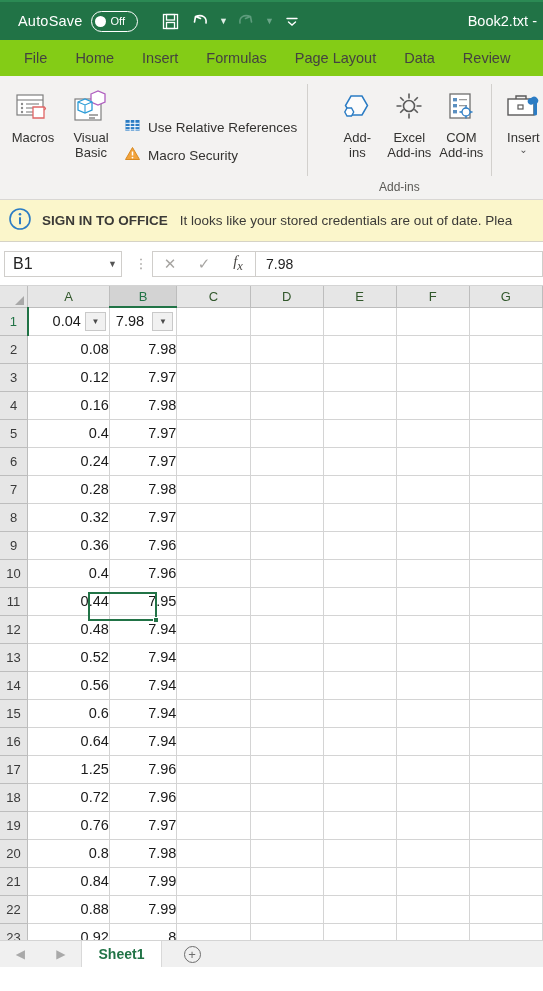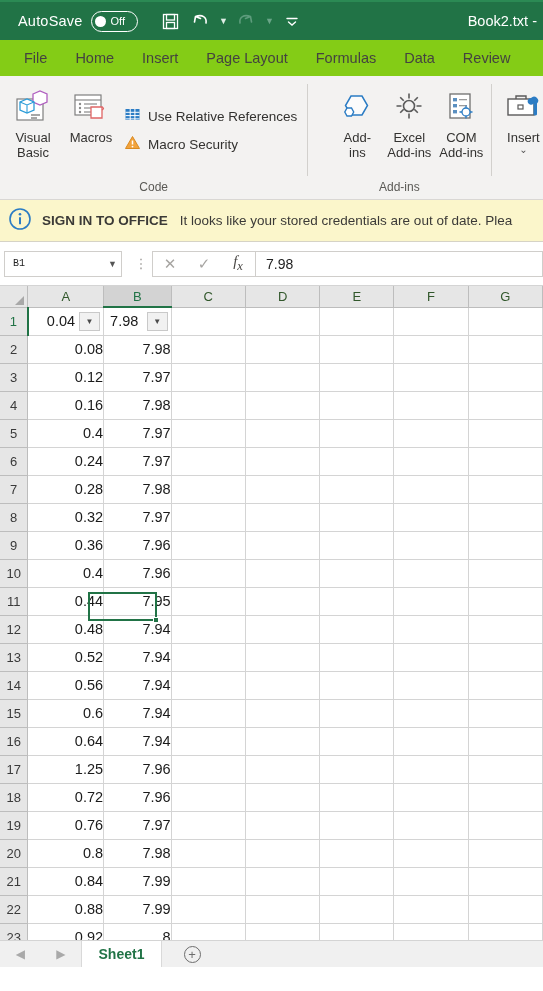--- a/index.html
+++ b/index.html
@@ -88,21 +88,21 @@
 
   
   .formulabar {
     height: 44px; background: #ffffff; display: flex; align-items: center;
     padding: 0 0 0 4px; border-bottom: 1px solid #d4d4d4;
   }
   .namebox {
     width: 118px; height: 26px; border: 1px solid #d0cecb; background: #fff;
     display: flex; align-items: center; padding: 0 4px 0 8px; margin-right: 8px;
   }
-  .namebox .val { font-size: 10px; color: #222; flex: 1; font-family: Liberation Mono, monospace; }
+  .namebox .val { font-size: 16px; color: #222; flex: 1; }
   .namebox .car { font-size: 9px; color: #555; }
   .fb-dots { width: 22px; text-align: center; color: #9b9996; font-size: 13px; letter-spacing: 0; line-height: 9px;}
   .fb-btns {
     height: 26px; border: 1px solid #d0cecb; border-right: none; background: #fff;
     display: flex; align-items: center;
   }
   .fb-btn { width: 34px; text-align: center; font-size: 15px; color: #a6a4a1; }
   .fb-btn.fx { font-style: italic; font-size: 15px; color: #4a4845; font-family: "Liberation Serif", serif; }
   .fb-input {
     flex: 1; height: 26px; border: 1px solid #d0cecb; background: #fff;
@@ -209,60 +209,60 @@
     </div>
   </div>
 
   <span class="doc-title">Book2.txt  -</span>
 </div>
 
 <div class="tabstrip">
   <span class="tab">File</span>
   <span class="tab">Home</span>
   <span class="tab">Insert</span>
+  <span class="tab">Formulas</span>
   <span class="tab">Page Layout</span>
-  <span class="tab">Formulas</span>
   <span class="tab">Data</span>
   <span class="tab">Review</span>
 </div>
 
 <div class="ribbon">
 
   <div class="rgroup" style="width:308px">
     <div class="rgroup-items">
-      <div class="bigbtn">
-        <span class="ic">
-          <svg width="40" height="40" viewBox="0 0 40 40">
-            <rect x="4" y="11" width="26" height="21" fill="#ffffff" stroke="#7f7f7f" stroke-width="1.2"></rect>
-            <path d="M20 6 l7-3 7 3 v8 l-7 3 -7-3z" fill="#ffffff" stroke="#b05fc0" stroke-width="1.3"></path>
-            <path d="M7 14 l7-3 7 3 v8 l-7 3 -7-3z" fill="#ffffff" stroke="#2b9cd8" stroke-width="1.3"></path>
-            <path d="M7 14 l7 3 7-3 M14 17 v8" fill="none" stroke="#2b9cd8" stroke-width="1.1"></path>
-            <path d="M18 27 h9 M18 30 h6" stroke="#8a8a8a" stroke-width="1.4"></path>
-          </svg>
-        </span>
-        <span class="lbl">Visual</span>
-        <span class="lbl">Basic</span>
-      </div>
-
       <div class="bigbtn">
         <span class="ic">
           <svg width="40" height="40" viewBox="0 0 40 40">
             <rect x="4" y="7" width="26" height="20" fill="#ffffff" stroke="#7f7f7f" stroke-width="1.2"></rect>
             <path d="M4 12 h26" stroke="#7f7f7f" stroke-width="1.1"></path>
             <circle cx="9" cy="16" r="1.2" fill="#8a8a8a"></circle>
               <path d="M13 16 h13" stroke="#8a8a8a" stroke-width="1.2"></path>
             <circle cx="9" cy="20" r="1.2" fill="#8a8a8a"></circle>
               <path d="M13 20 h10" stroke="#8a8a8a" stroke-width="1.2"></path>
             <circle cx="9" cy="24" r="1.2" fill="#8a8a8a"></circle>
               <path d="M13 24 h8" stroke="#8a8a8a" stroke-width="1.2"></path>
             <path d="M20 19 h11 v11 h-11 z" fill="#ffffff" stroke="#e06666" stroke-width="1.3"></path>
             <path d="M31 19 q3 1.5 0 3" fill="none" stroke="#e06666" stroke-width="1.3"></path>
           </svg>
         </span>
         <span class="lbl">Macros</span>
+      </div>
+
+      <div class="bigbtn">
+        <span class="ic">
+          <svg width="40" height="40" viewBox="0 0 40 40">
+            <rect x="4" y="11" width="26" height="21" fill="#ffffff" stroke="#7f7f7f" stroke-width="1.2"></rect>
+            <path d="M20 6 l7-3 7 3 v8 l-7 3 -7-3z" fill="#ffffff" stroke="#b05fc0" stroke-width="1.3"></path>
+            <path d="M7 14 l7-3 7 3 v8 l-7 3 -7-3z" fill="#ffffff" stroke="#2b9cd8" stroke-width="1.3"></path>
+            <path d="M7 14 l7 3 7-3 M14 17 v8" fill="none" stroke="#2b9cd8" stroke-width="1.1"></path>
+            <path d="M18 27 h9 M18 30 h6" stroke="#8a8a8a" stroke-width="1.4"></path>
+          </svg>
+        </span>
+        <span class="lbl">Visual</span>
+        <span class="lbl">Basic</span>
       </div>
 
       <div class="smallcol">
         <div class="smallbtn">
           <span>
             <svg width="17" height="17" viewBox="0 0 17 17">
                 <rect x="1.5" y="3" width="14" height="11" fill="#2b7cc4"></rect>
                 <path d="M1.5 6.3 H15.5 M1.5 9.6 H15.5 M1.5 12.9 H15.5 M6.2 3 V14 M10.9 3 V14" stroke="#ffffff" stroke-width="1"></path>
               </svg>
           </span>
@@ -273,21 +273,20 @@
             <svg width="17" height="17" viewBox="0 0 17 17">
                 <path d="M8.5 2.5 L15.5 14.5 H1.5 Z" fill="#f2a33c" stroke="#d98a20" stroke-width="1"></path>
                 <path d="M8.5 6.5 v4" stroke="#ffffff" stroke-width="1.5"></path>
                 <circle cx="8.5" cy="12.6" r=".9" fill="#ffffff"></circle>
               </svg>
           </span>
           <span class="lbl">Macro Security</span>
         </div>
       </div>
     </div>
-    <div class="rgroup-label">Code</div>
   </div>
 
   <div class="rgroup" style="width:184px">
     <div class="rgroup-items" style="padding-left:24px">
       <div class="bigbtn">
         <span class="ic">
           <svg width="40" height="40" viewBox="0 0 40 40">
               <path d="M14 8 l11 0 5.5 9.5 -5.5 9.5 -11 0 -5.5-9.5z" fill="#fbfbfb" stroke="#2b7cc4" stroke-width="1.5"></path>
               <path d="M10 20 l4.5 0 2.2 4 -2.2 4 -4.5 0 -2.2-4z" fill="#ffffff" stroke="#2b7cc4" stroke-width="1.4"></path>
             </svg>
@@ -384,21 +383,21 @@
         <th class="colhead" style="width:80px">C</th>
         <th class="colhead" style="width:80px">D</th>
         <th class="colhead" style="width:80px">E</th>
         <th class="colhead" style="width:80px">F</th>
         <th class="colhead" style="width:80px">G</th>
       </tr>
     </thead>
     <tbody id="grid-body">
         <tr>
           <th class="rowhead sel">1</th>
-          <td class="cell filtercell" style="width: 58px; text-align: left; padding-left: 18px;"><span>0.04</span><span class="filterbtn">▼</span></td>
+          <td class="cell filtercell" style="width: 58px; text-align: left; padding-left: 24px;"><span>0.04</span><span class="filterbtn">▼</span></td>
           <td class="cell filtercell" style="width: 68px; text-align: left; padding-left: 6px;"><span>7.98</span><span class="filterbtn">▼</span></td>
           <td class="cell" style="width: 80px;"></td>
           <td class="cell" style="width: 80px;"></td>
           <td class="cell" style="width: 80px;"></td>
           <td class="cell" style="width: 80px;"></td>
           <td class="cell" style="width: 80px;"></td>
         </tr>
         <tr>
           <th class="rowhead">2</th>
           <td class="cell" style="width: 58px;"><span>0.08</span></td>

